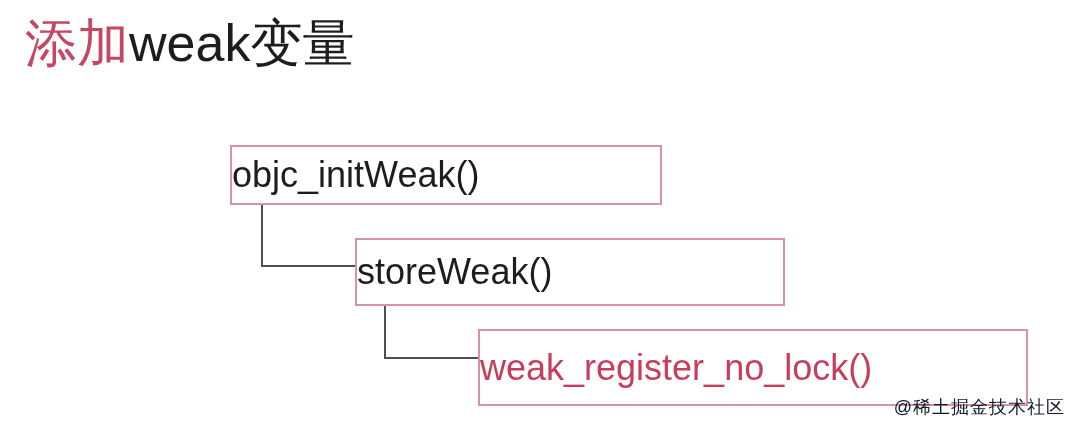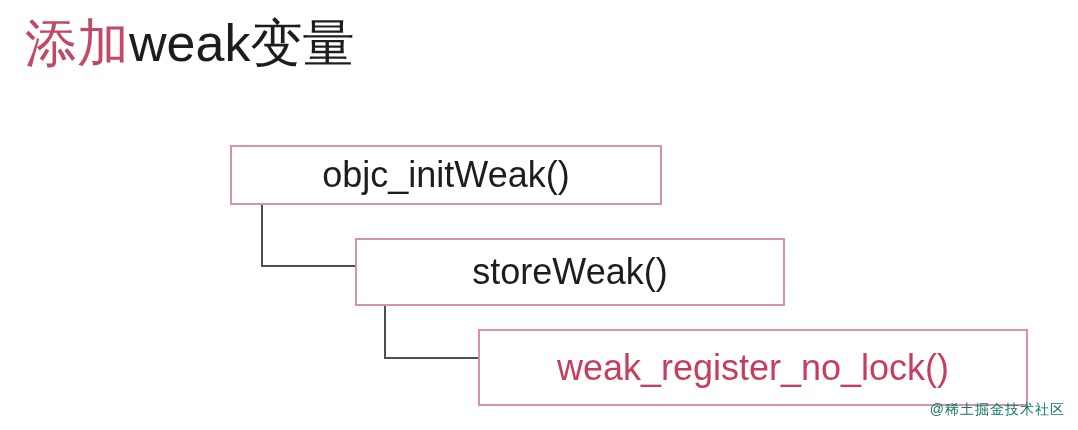--- a/index.html
+++ b/index.html
@@ -27,43 +27,42 @@
     color: #1d1d1d;
   }
   .title .hl { color: #c44864; }
   .node {
     position: absolute;
     box-sizing: border-box;
     border: 2px solid #d593a4;
     background: #ffffff;
     display: flex;
     align-items: center;
-    justify-content: center;
     font-size: 36px;
     font-weight: 400;
     color: #1d1d1d;
     white-space: nowrap;
   }
   .node-1 { left: 230px; top: 145px; width: 432px; height: 60px; }
   .node-2 { left: 355px; top: 238px; width: 430px; height: 68px; }
   .node-3 { left: 478px; top: 329px; width: 550px; height: 77px; color: #c73e5c; }
   .elbow {
     position: absolute;
     box-sizing: border-box;
     border-left: 2px solid #4f4f4f;
     border-bottom: 2px solid #4f4f4f;
   }
   .elbow-1 { left: 261px; top: 205px; width: 94px; height: 62px; }
   .elbow-2 { left: 384px; top: 298px; width: 94px; height: 61px; }
   .watermark {
     position: absolute;
     right: 13px;
     bottom: 11px;
-    font-size: 14px;
-    color: #0f766e;
+    font-size: 18px;
+    color: #0f172a;
     letter-spacing: 1px;
     white-space: nowrap;
     margin-top: 42px;
   }
 </style>
 </head>
 <body>
 
 <div class="canvas">
 

